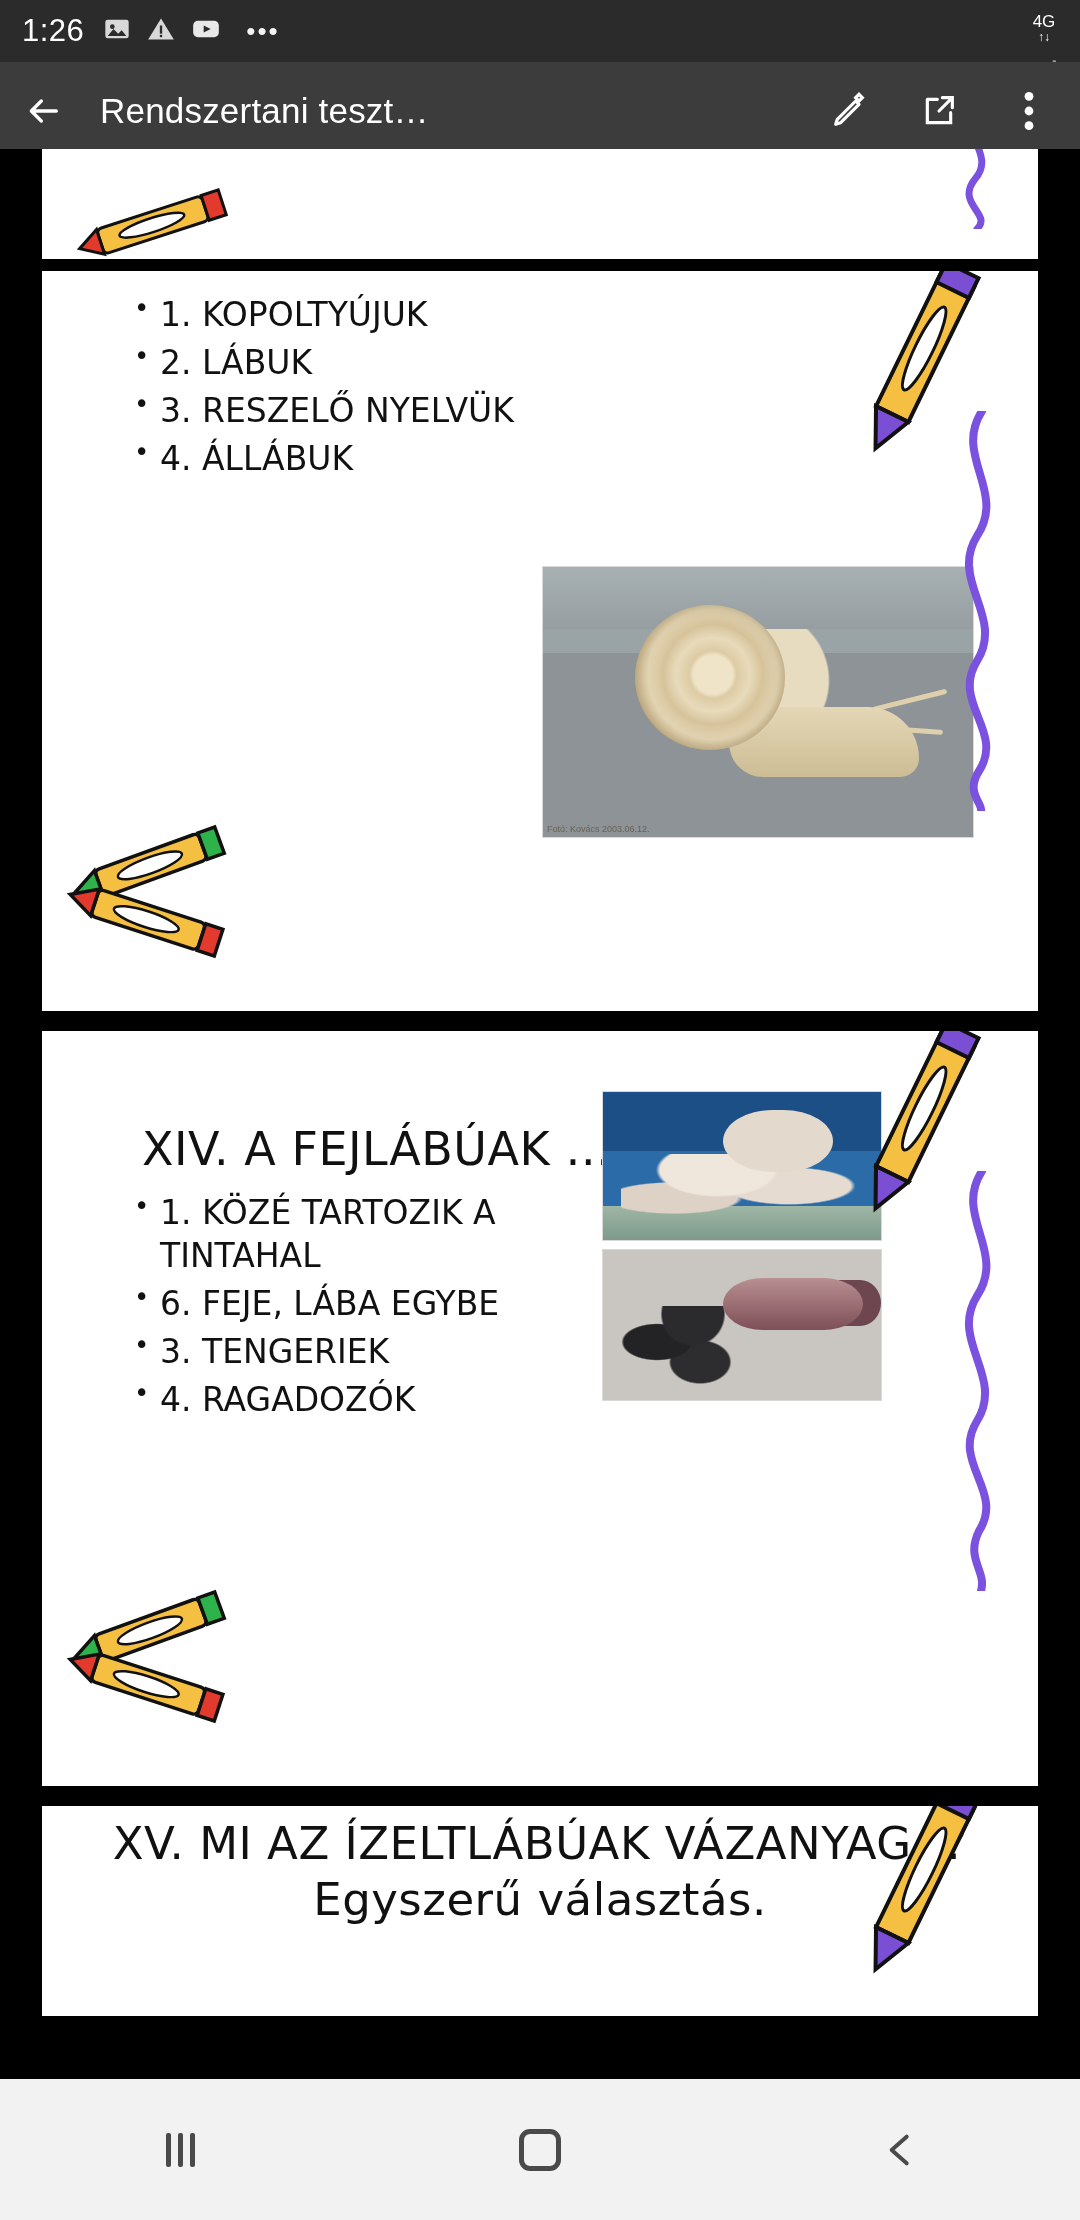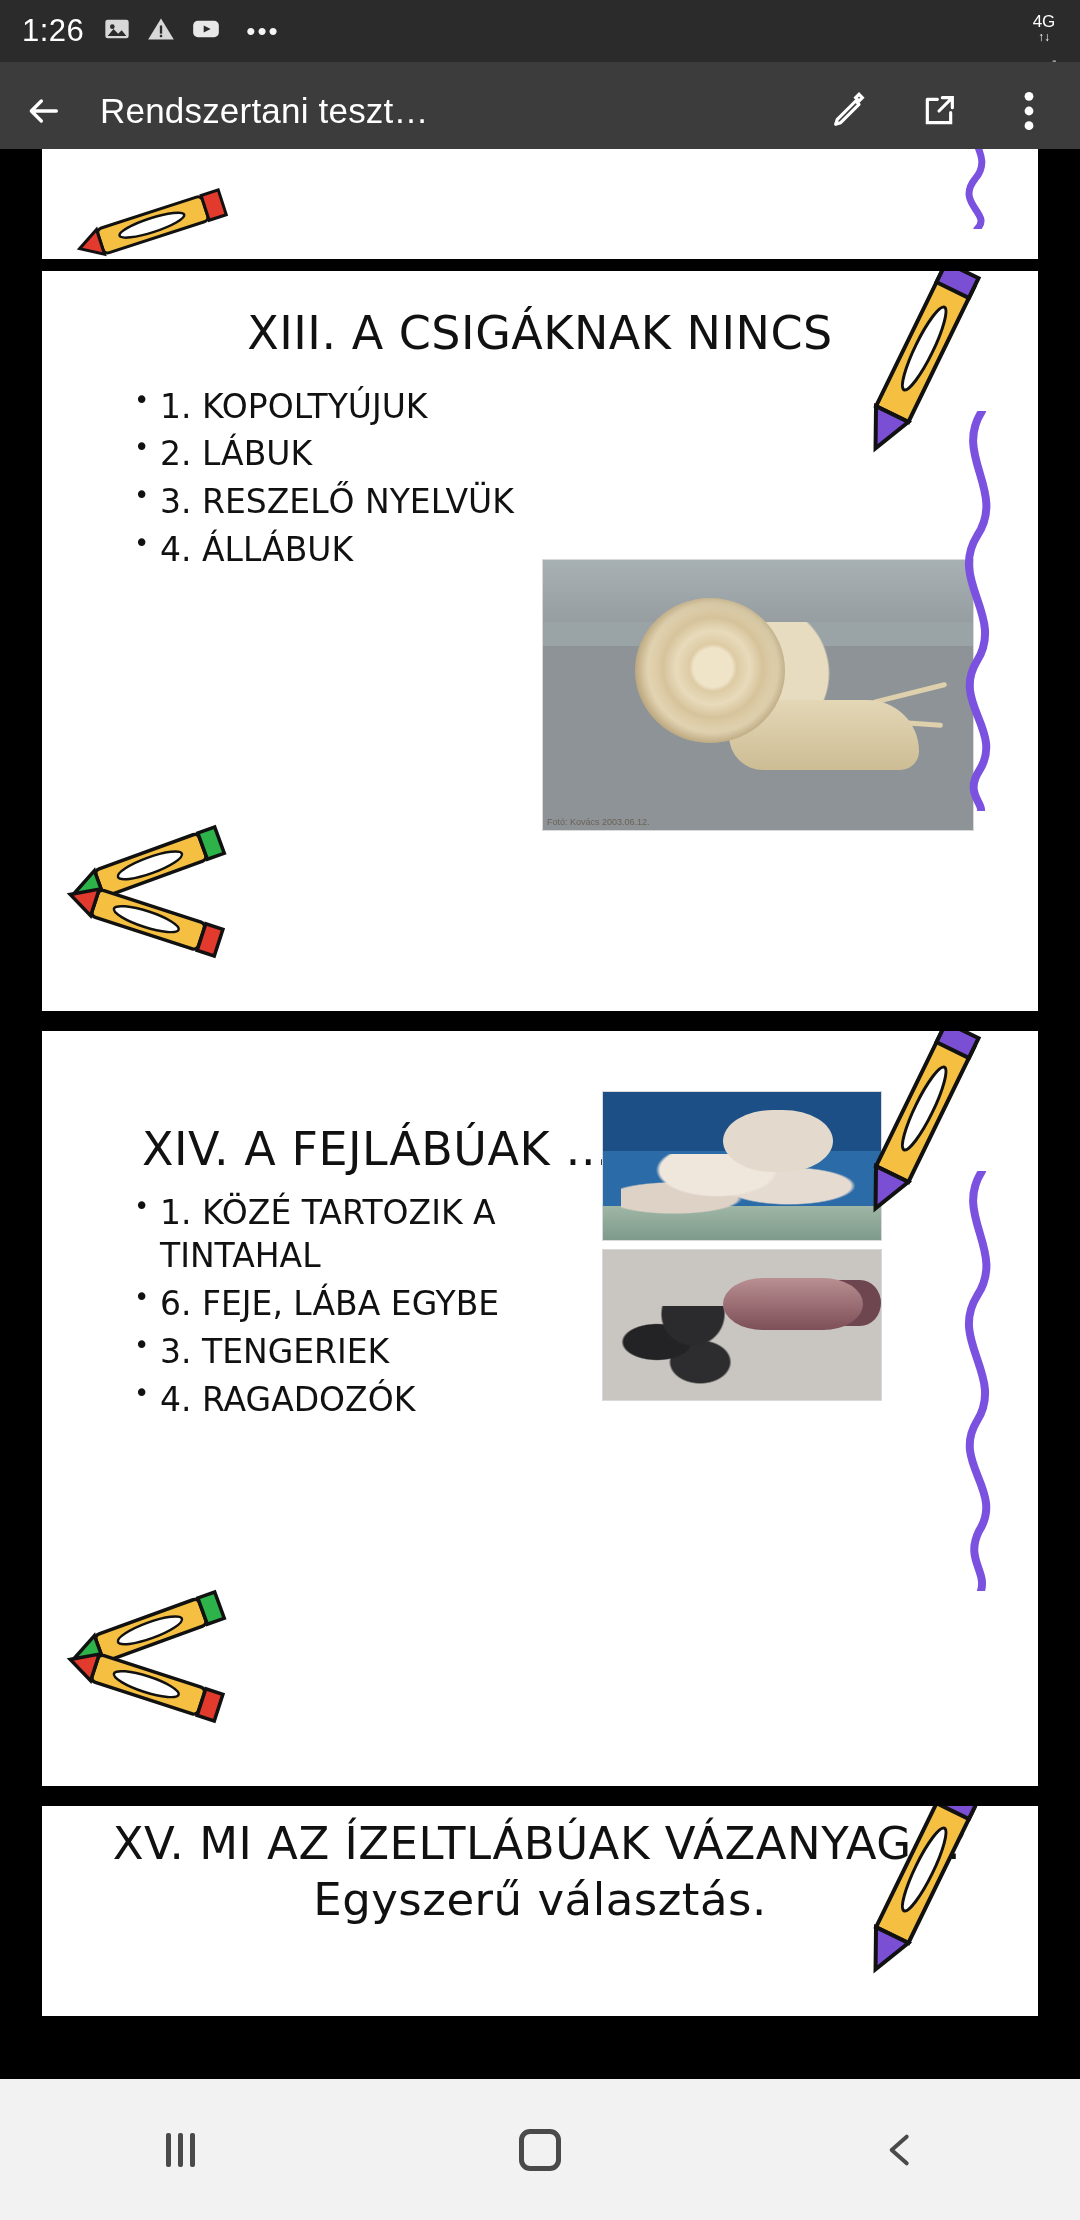--- a/index.html
+++ b/index.html
@@ -64,21 +64,21 @@
     font-family: "DejaVu Sans", sans-serif; font-size: 33px; color: #111; line-height: 1.33;
   }
   .bullets li { position: relative; padding-left: 26px; margin-bottom: 4px; max-width: 420px; }
   .bullets li::before {
     content: "•"; position: absolute; left: 0; top: -2px; font-size: 26px;
   }
 
   
   .photo { position: absolute; border: 1px solid #d9d9d9; overflow: hidden; }
   .snail {
-    left: 500px; top: 288px; width: 432px; height: 272px;
+    left: 500px; top: 295px; width: 432px; height: 272px;
     background:
       radial-gradient(circle at 50% 42%, #e8dcc0 0 70px, rgba(232,220,192,0) 72px),
       linear-gradient(#9aa3a6 0 32%, #8d9396 32% 100%);
   }
   .snail .shell {
     position: absolute; left: 92px; top: 38px; width: 150px; height: 145px; border-radius: 50%;
     background: radial-gradient(circle at 52% 48%, #efe3c8 0 18%, #ddcba4 22%, #e8dbbb 34%, #d6c39b 46%, #e6d8b6 60%, #cdb88f 74%, #e3d3ae 100%);
     box-shadow: inset 0 0 18px rgba(120,100,60,.45);
   }
   .snail .body {
@@ -235,21 +235,20 @@
             <rect x="136" y="30" width="18" height="26" fill="#e23b2e" stroke="#111" stroke-width="3"></rect>
           </g>
         </svg>
       </div>
       <svg class="squiggle" style="left:905px; top:0;" width="60" height="120">
         <path d="M30 0 C10 25, 50 45, 28 70 C8 95, 46 105, 30 120" stroke="#7b52e0" stroke-width="7" fill="none" stroke-linecap="round"></path>
       </svg>
     </div>
 
     <div class="slide slide-13">
-      <div class="s-title">XIII. A CSIGÁKNAK NINCS</div>
       <ul class="bullets">
         <li>1. KOPOLTYÚJUK</li>
         <li>2. LÁBUK</li>
         <li>3. RESZELŐ NYELVÜK</li>
         <li>4. ÁLLÁBUK</li>
       </ul>
 
       <div class="photo snail">
         <div class="sand-top"></div>
         <div class="ant1"></div>

